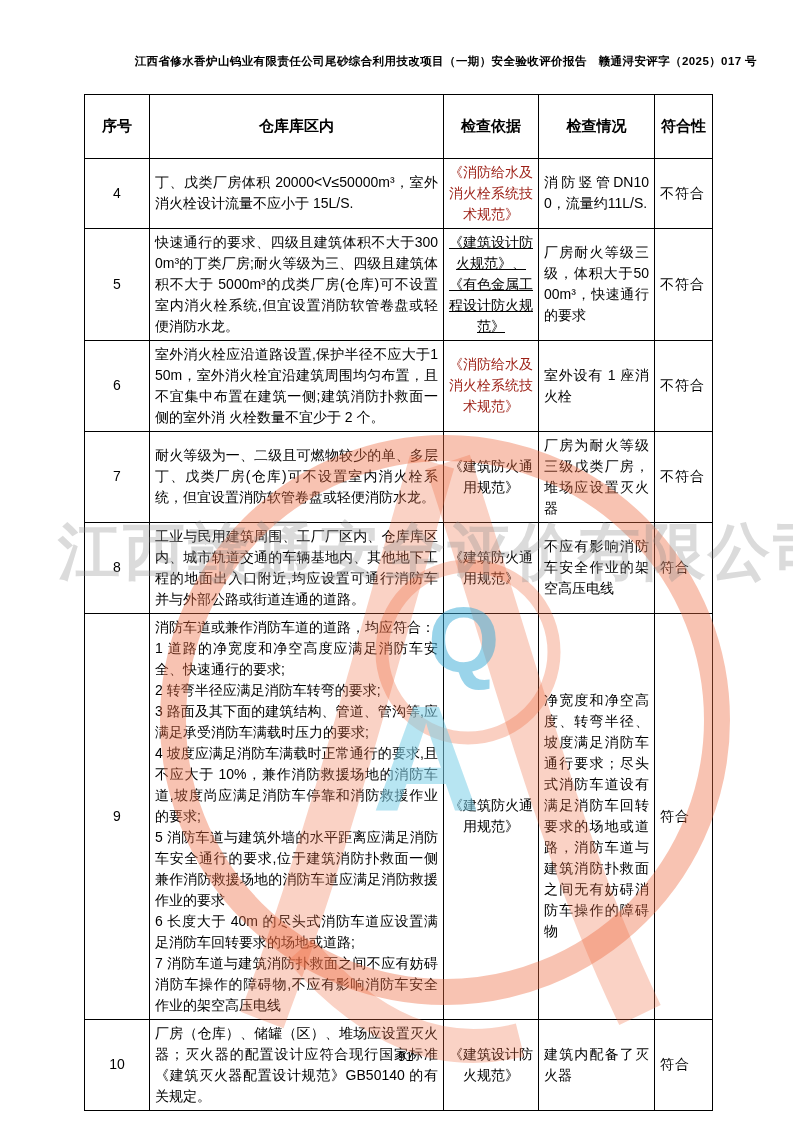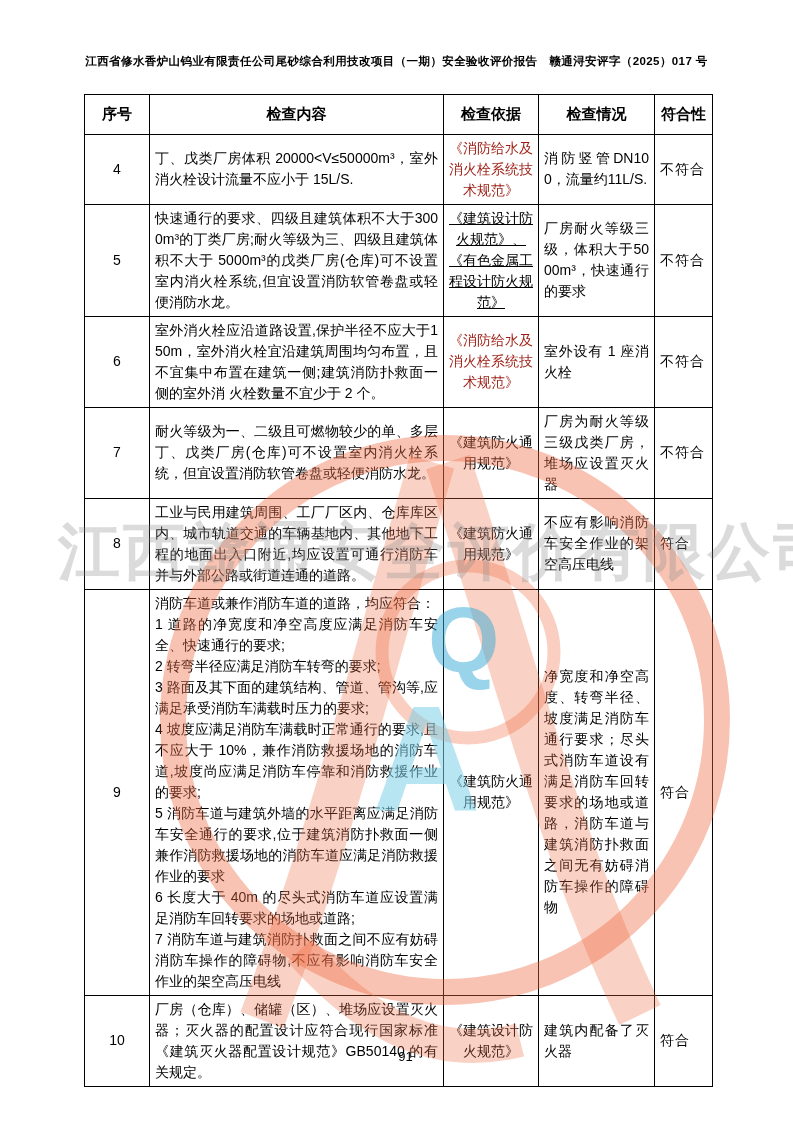--- a/index.html
+++ b/index.html
@@ -3,34 +3,34 @@
 <meta charset="utf-8">
 <style>
   html,body { margin:0; padding:0; background:#e8e8e8; }
   .page {
     position:relative; width:793px; height:1122px; margin:0 auto;
     background:#ffffff; overflow:hidden;
     font-family:"Liberation Sans","DejaVu Sans",sans-serif; color:#000;
   }
   .doc-header {
     position:absolute; top:54px; left:36px; right:36px;
-    text-align:center; font-weight:bold; font-size:11.5px; letter-spacing:0.4px;
+    text-align:right; font-weight:bold; font-size:11.5px; letter-spacing:0.4px;
     white-space:nowrap;
   }
   table.insp-table {
     position:absolute; top:94px; left:84px; width:628px;
     border-collapse:collapse; table-layout:fixed;
     background:transparent;
   }
   .insp-table th, .insp-table td {
     border:1.6px solid #000; padding:3px 5px;
     font-size:14px; line-height:1.5; vertical-align:middle;
     word-break:break-all; overflow:hidden;
   }
-  .insp-table th { font-size:15px; font-weight:bold; text-align:center; padding:8px 2px; }
+  .insp-table th { font-size:15px; font-weight:bold; text-align:center; padding:20px 2px; }
   .cell-no { text-align:center; font-size:14px; }
   .cell-content { text-align:justify; vertical-align:top; white-space:pre-line; }
   .cell-basis { text-align:center; padding:3px 2px; }
   .cell-situation { text-align:justify; }
   .cell-compliance { text-align:left; letter-spacing:1px; }
   .page-number {
     position:absolute; bottom:58px; left:18px; right:0;
     text-align:center; font-size:13px;margin-top:20px;
   }
   
@@ -52,21 +52,21 @@
     <colgroup>
       <col style="width:65px">
         <col style="width:294px">
         <col style="width:95px">
         <col style="width:116px">
         <col style="width:58px">
     </colgroup>
     <thead>
       <tr>
         <th>序号</th>
-        <th>检查内容</th>
+        <th>仓库库区内</th>
         <th>检查依据</th>
         <th>检查情况</th>
         <th>符合性</th>
       </tr>
     </thead>
     <tbody>
       <tr>
         <td class="cell-no">4</td>
         <td class="cell-content">丁、戊类厂房体积 20000&lt;V≤50000m³，室外消火栓设计流量不应小于 15L/S.</td>
         <td class="cell-basis" style="color: rgb(156, 31, 21);">《消防给水及消火栓系统技术规范》</td>

